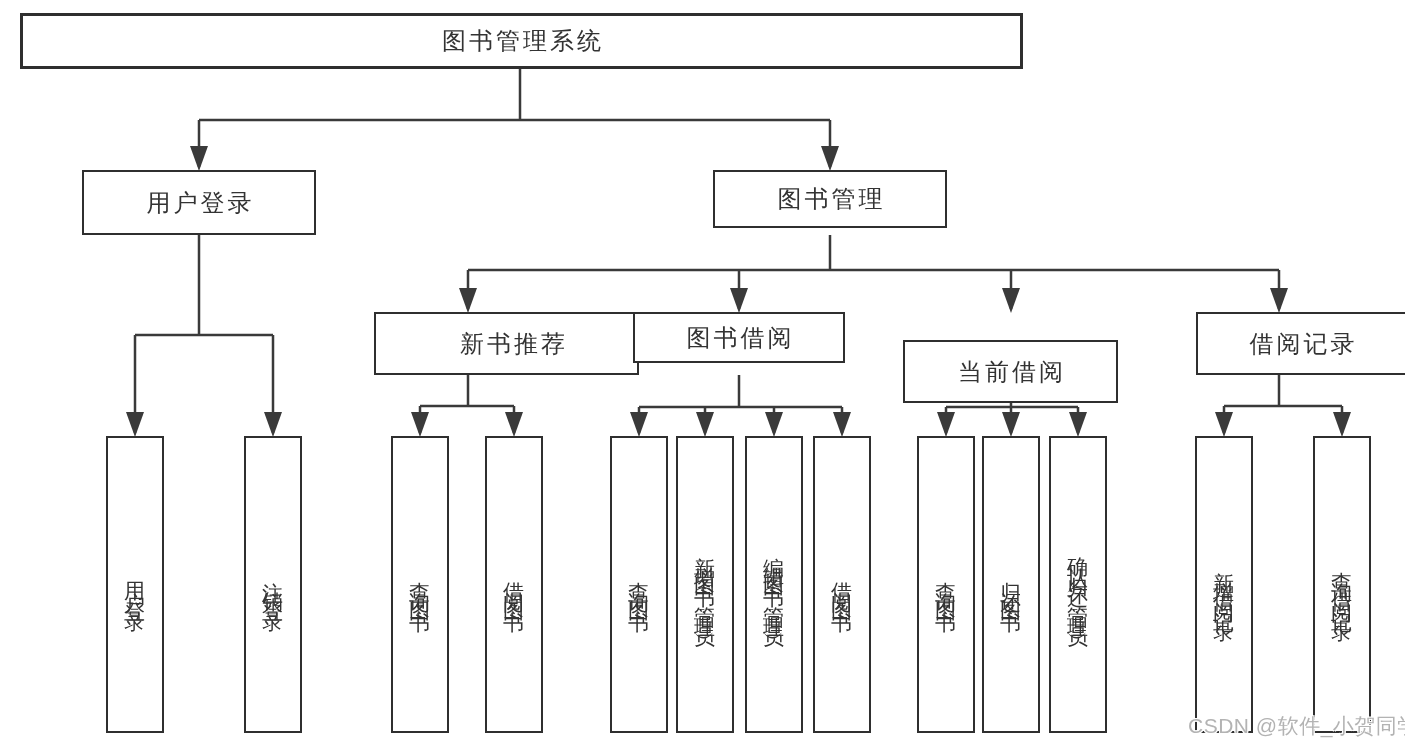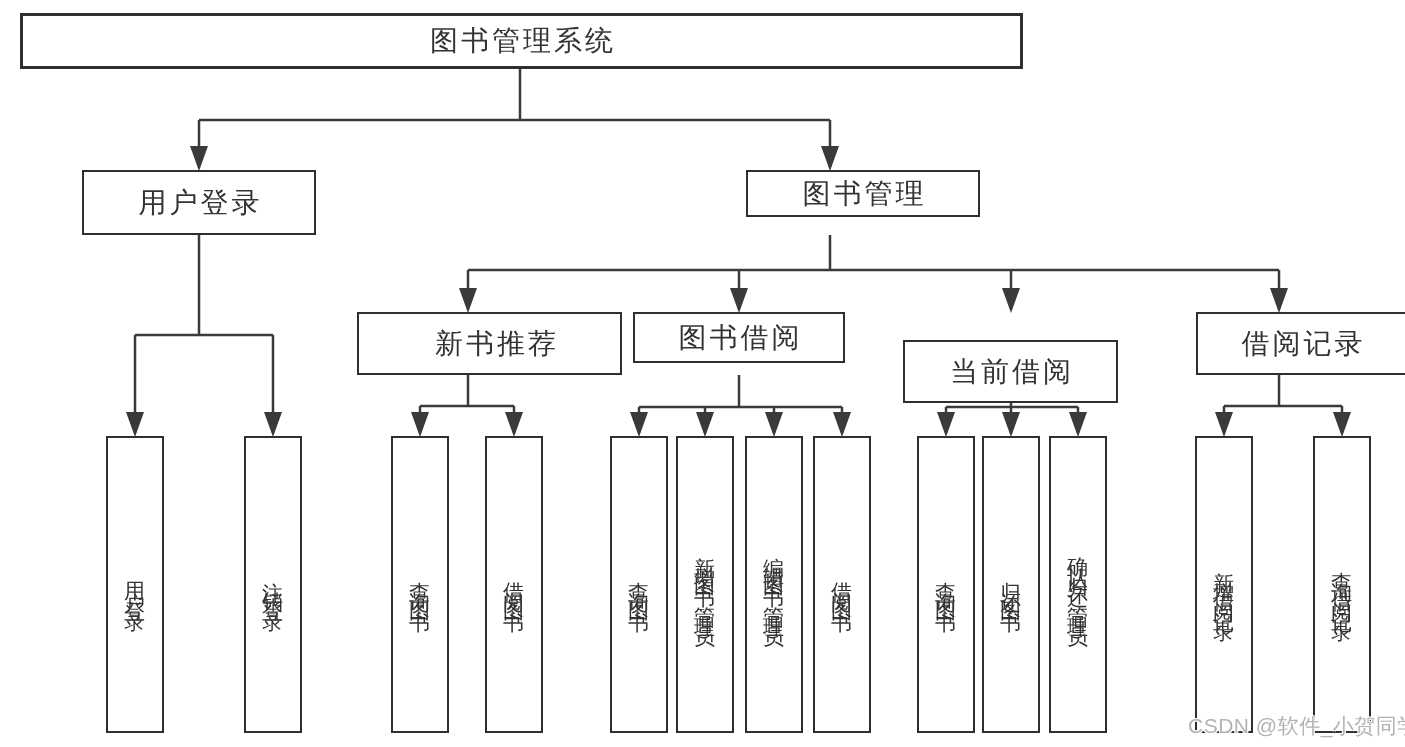--- a/index.html
+++ b/index.html
@@ -26,21 +26,21 @@
     position: absolute;
     background: #ffffff;
     border: 2.5px solid #2f2f2f;
     display: flex;
     align-items: center;
     justify-content: center;
     color: #333333;
   }
   .box.root { border-width: 3px; }
   .box.h span {
-    font-size: 28px;
+    font-size: 24px;
     letter-spacing: 3px;
     text-indent: 3px;
     white-space: nowrap;
   }
   .box.v { width: 58px; height: 297px; }
   .box.v span {
     writing-mode: vertical-rl;
     text-orientation: mixed;
     font-size: 21px;
     line-height: 1;
@@ -105,25 +105,25 @@
     </g>
   </svg>
 
   <div class="box h root" style="left:20px; top:13px; width:1003px; height:56px;">
     <span>图书管理系统</span>
   </div>
 
   <div class="box h" style="left:82px; top:170px; width:234px; height:65px;">
     <span>用户登录</span>
   </div>
-  <div class="box h" style="left:746px; top:170px; width:234px; height:47px;">
+  <div class="box h" style="left:713px; top:170px; width:234px; height:58px;">
     <span>图书管理</span>
   </div>
 
-  <div class="box h" style="left:357px; top:312px; width:265px; height:63px;padding-left:12px;">
+  <div class="box h" style="left:374px; top:312px; width:265px; height:63px;padding-left:12px;">
     <span>新书推荐</span>
   </div>
   <div class="box h" style="left:633px; top:312px; width:212px; height:51px;">
     <span>图书借阅</span>
   </div>
   <div class="box h" style="left:903px; top:312px; width:215px; height:63px;margin-top:28px;">
     <span>当前借阅</span>
   </div>
   <div class="box h" style="left:1196px; top:312px; width:212px; height:63px;">
     <span>借阅记录</span>

